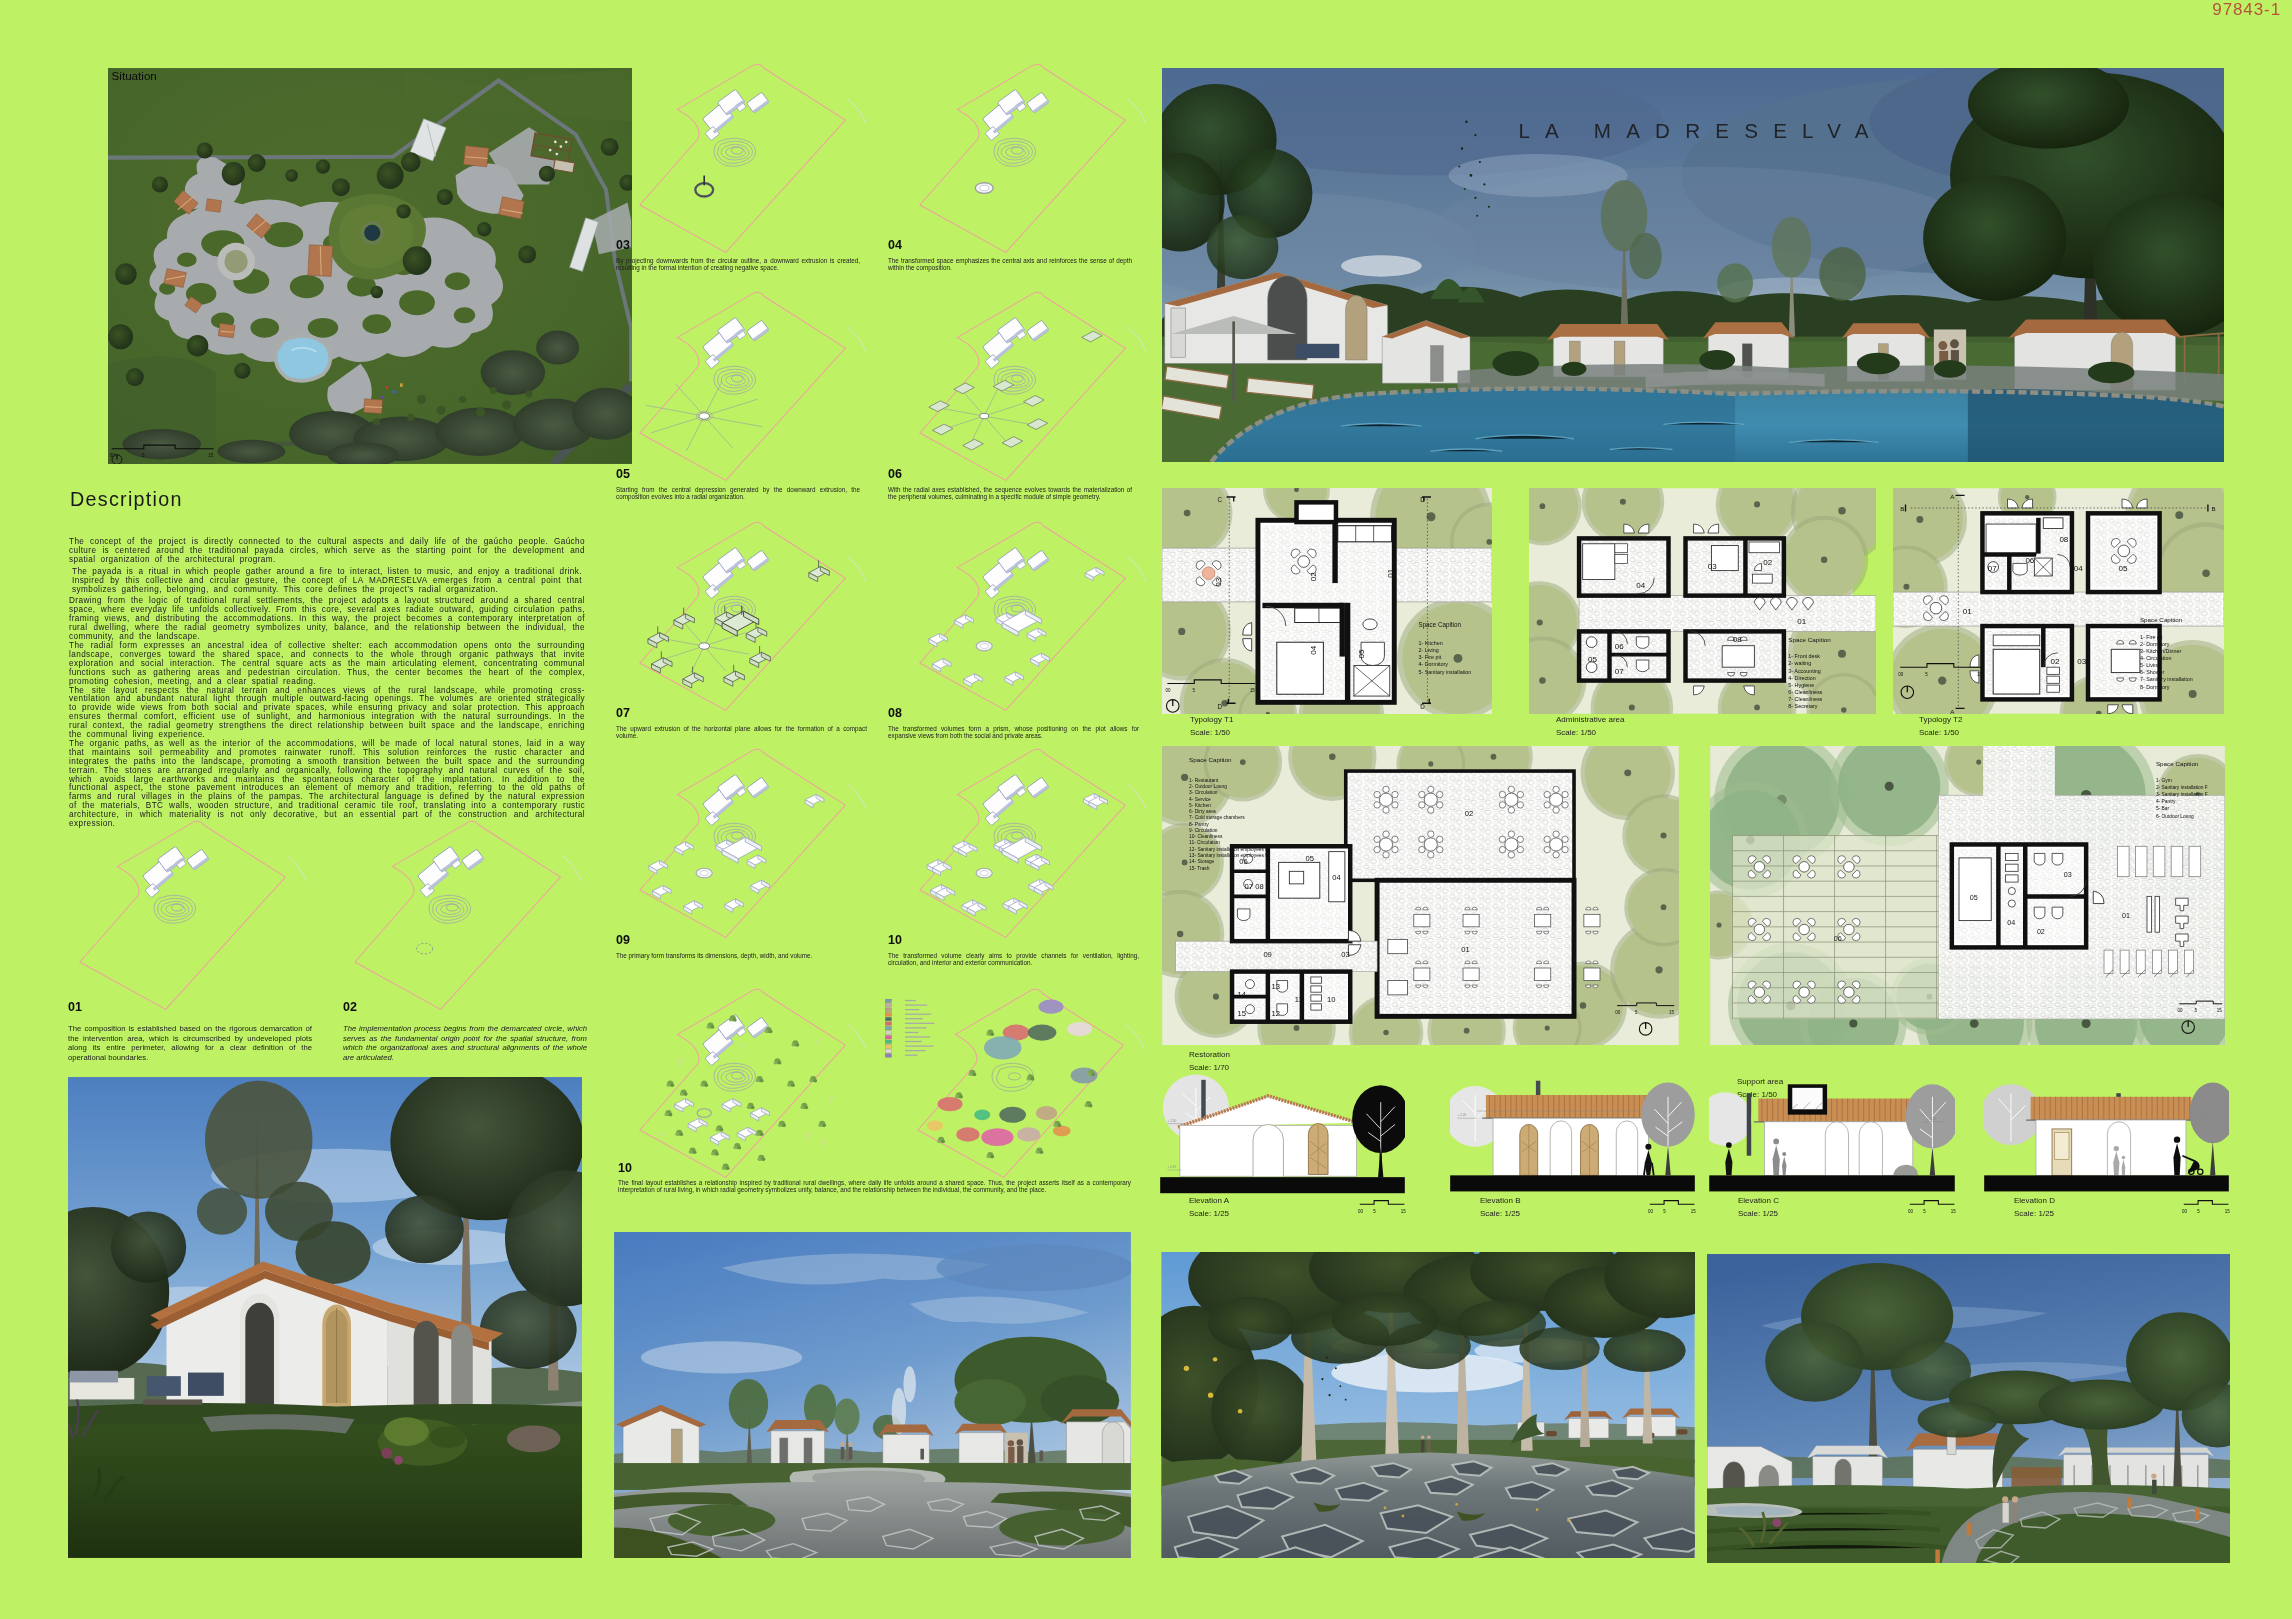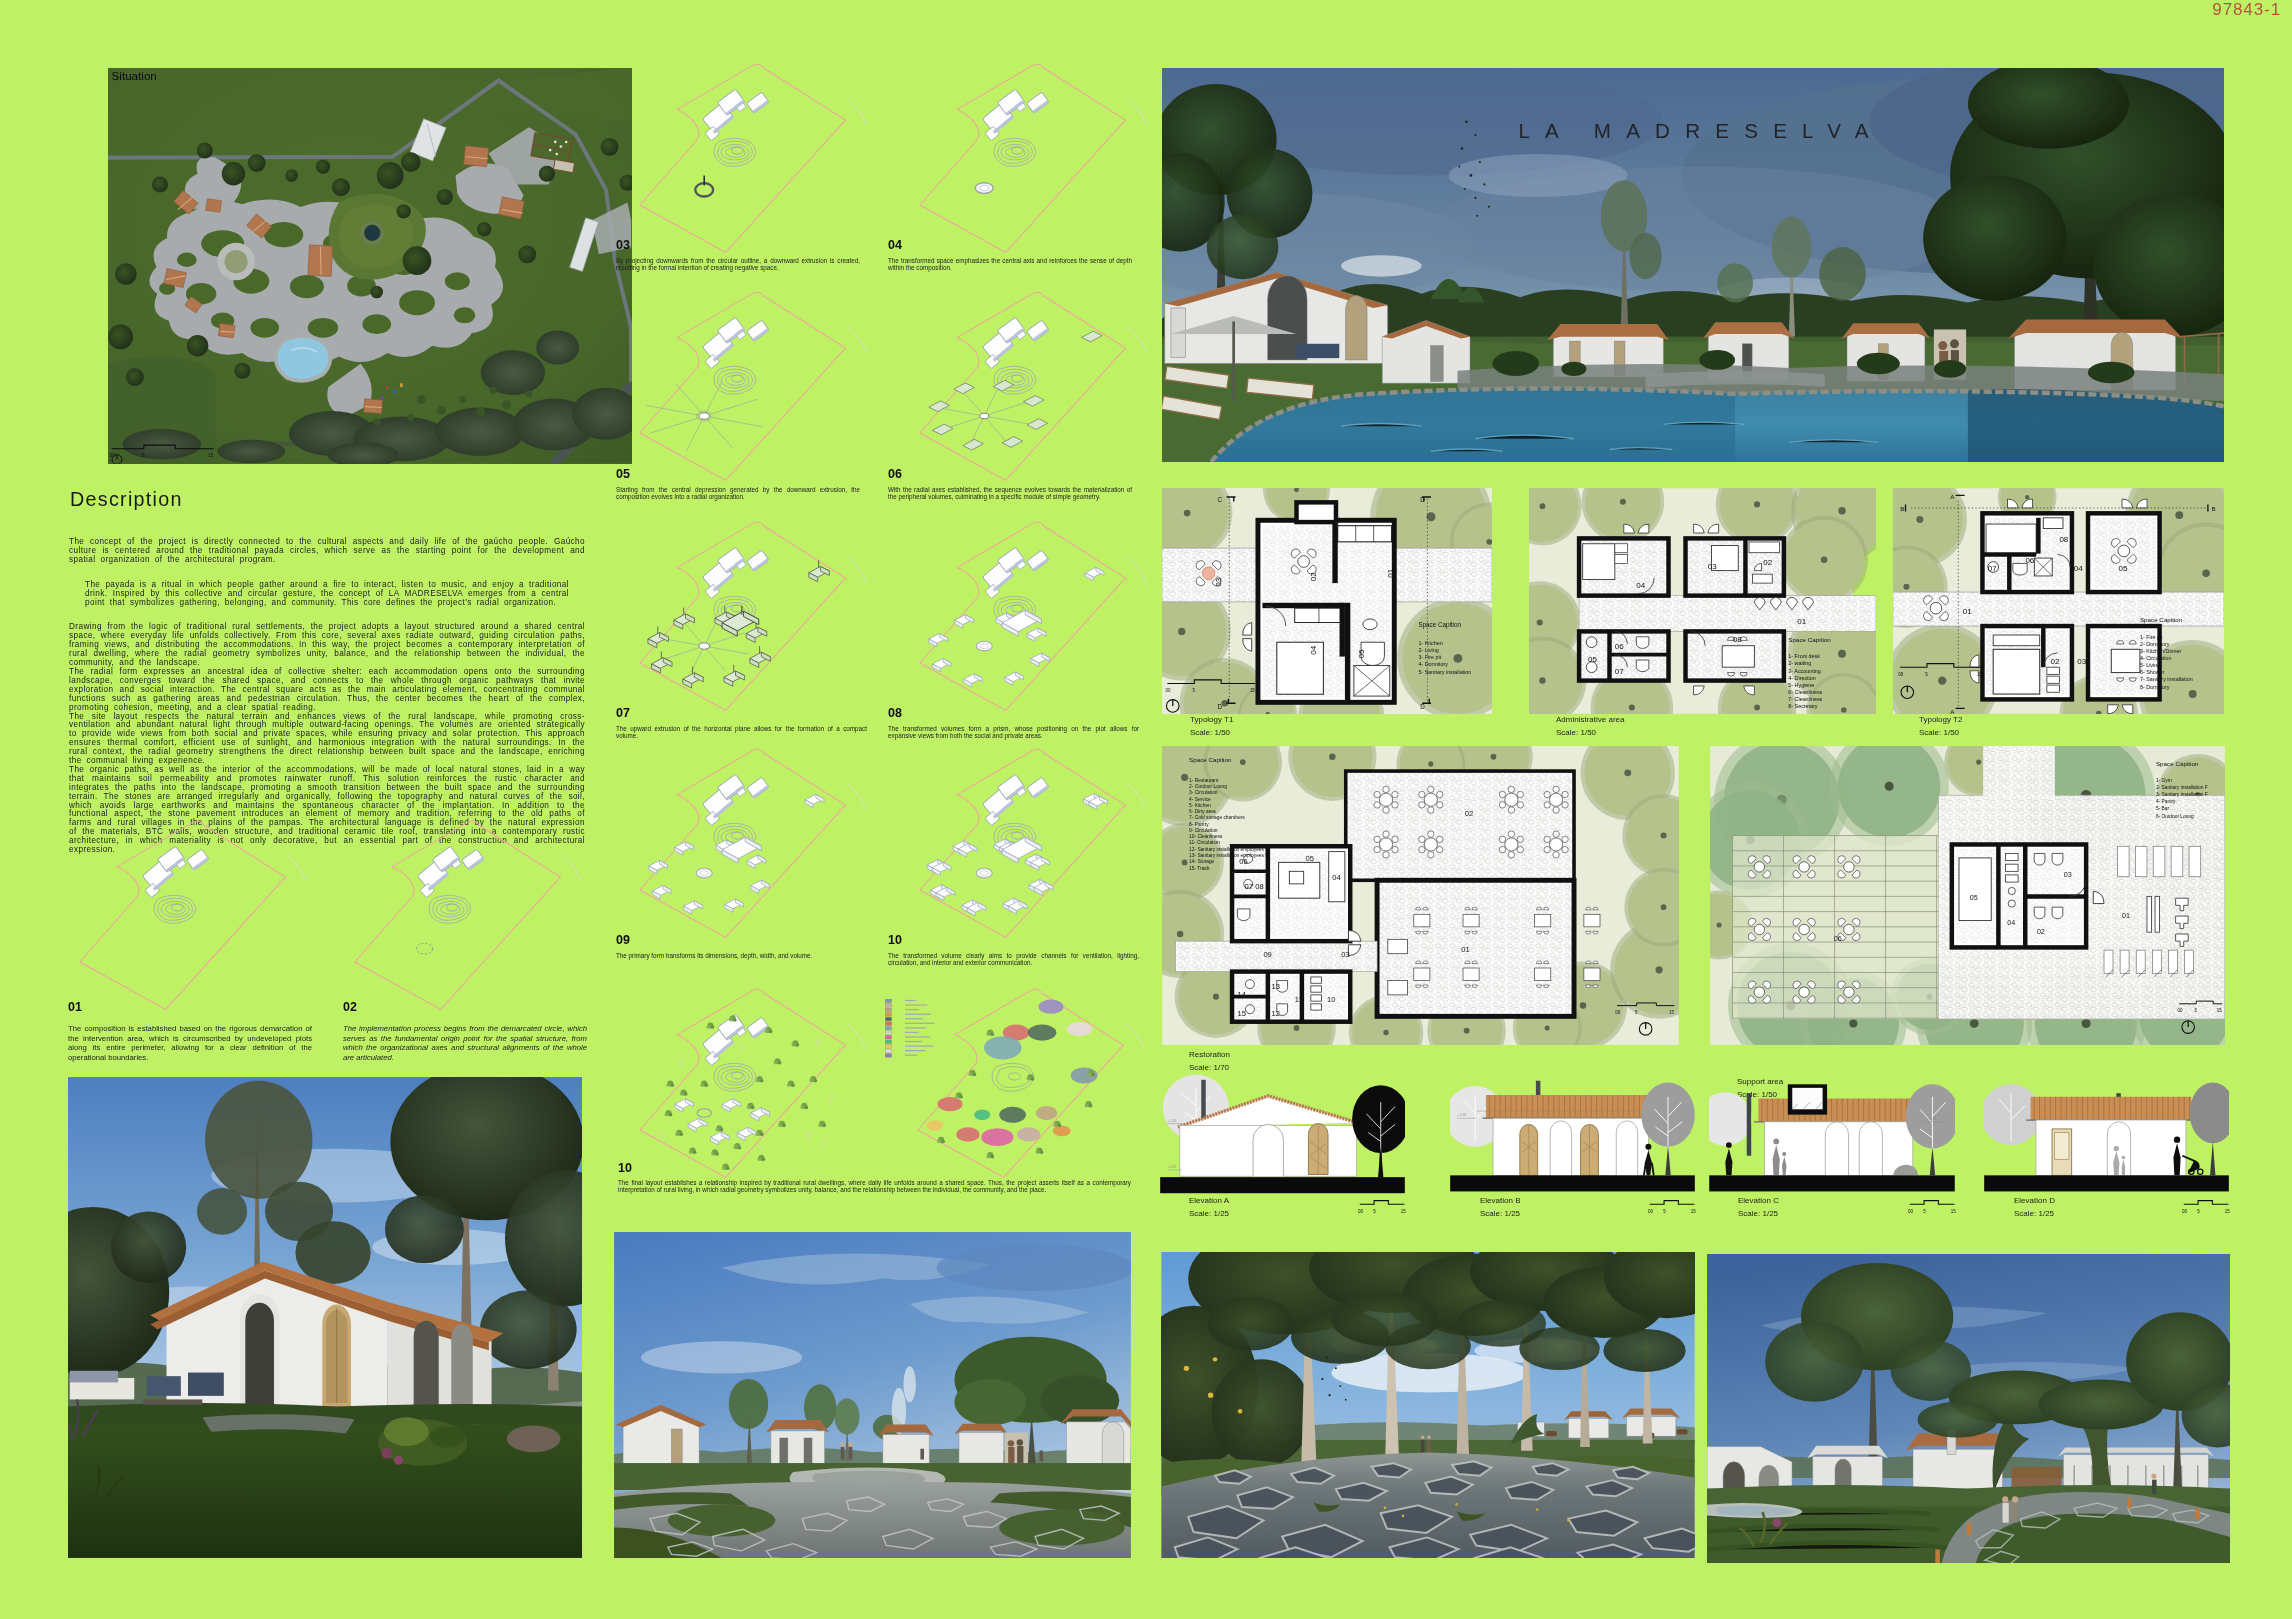--- a/index.html
+++ b/index.html
@@ -280,21 +280,21 @@
         <text x="112" y="434" font-size="5" fill="#111">15</text>
 <circle cx="10" cy="437" r="5.5" fill="none" stroke="#0e0e0e" stroke-width="1"></circle>
 <line x1="10" y1="437" x2="10" y2="431.5" stroke="#0e0e0e" stroke-width="1.2"></line>
 </svg>
 </div>
 
 <div class="abs" style="left:70px;top:488px;font-size:19.7px;font-weight:400;letter-spacing:1.3px;color:#1a1a1a;">Description</div>
 
 <div class="abs body" style="left:69px;top:538px;width:516px;">
 <p style="margin:0">The concept of the project is directly connected to the cultural aspects and daily life of the gaúcho people. Gaúcho culture is centered around the traditional payada circles, which serve as the starting point for the development and spatial organization of the architectural program.</p>
-<p style="margin:16px">The payada is a ritual in which people gather around a fire to interact, listen to music, and enjoy a traditional drink. Inspired by this collective and circular gesture, the concept of LA MADRESELVA emerges from a central point that symbolizes gathering, belonging, and community. This core defines the project’s radial organization.</p>
+<p style="margin:3px">The payada is a ritual in which people gather around a fire to interact, listen to music, and enjoy a traditional drink. Inspired by this collective and circular gesture, the concept of LA MADRESELVA emerges from a central point that symbolizes gathering, belonging, and community. This core defines the project’s radial organization.</p>
 <p style="margin:0">Drawing from the logic of traditional rural settlements, the project adopts a layout structured around a shared central space, where everyday life unfolds collectively. From this core, several axes radiate outward, guiding circulation paths, framing views, and distributing the accommodations. In this way, the project becomes a contemporary interpretation of rural dwelling, where the radial geometry symbolizes unity, balance, and the relationship between the individual, the community, and the landscape.</p>
 <p style="margin:0">The radial form expresses an ancestral idea of collective shelter: each accommodation opens onto the surrounding landscape, converges toward the shared space, and connects to the whole through organic pathways that invite exploration and social interaction. The central square acts as the main articulating element, concentrating communal functions such as gathering areas and pedestrian circulation. Thus, the center becomes the heart of the complex, promoting cohesion, meeting, and a clear spatial reading.</p>
 <p style="margin:0">The site layout respects the natural terrain and enhances views of the rural landscape, while promoting cross-ventilation and abundant natural light through multiple outward-facing openings. The volumes are oriented strategically to provide wide views from both social and private spaces, while ensuring privacy and solar protection. This approach ensures thermal comfort, efficient use of sunlight, and harmonious integration with the natural surroundings. In the rural context, the radial geometry strengthens the direct relationship between built space and the landscape, enriching the communal living experience.</p>
 <p style="margin:0">The organic paths, as well as the interior of the accommodations, will be made of local natural stones, laid in a way that maintains soil permeability and promotes rainwater runoff. This solution reinforces the rustic character and integrates the paths into the landscape, promoting a smooth transition between the built space and the surrounding terrain. The stones are arranged irregularly and organically, following the topography and natural curves of the soil, which avoids large earthworks and maintains the spontaneous character of the implantation. In addition to the functional aspect, the stone pavement introduces an element of memory and tradition, referring to the old paths of farms and rural villages in the plains of the pampas. The architectural language is defined by the natural expression of the materials, BTC walls, wooden structure, and traditional ceramic tile roof, translating into a contemporary rustic architecture, in which materiality is not only decorative, but an essential part of the construction and architectural expression.</p>
 </div>
 
 <div class="abs" id="d01" style="left:58px;top:811px;width:260px;height:210px;"><svg width="260" height="210" viewBox="0 0 290 235" xmlns="http://www.w3.org/2000/svg">
         <use href="#dg-outline"></use>
         <use href="#dg-houses"></use>
         <use href="#dg-mound"></use>

